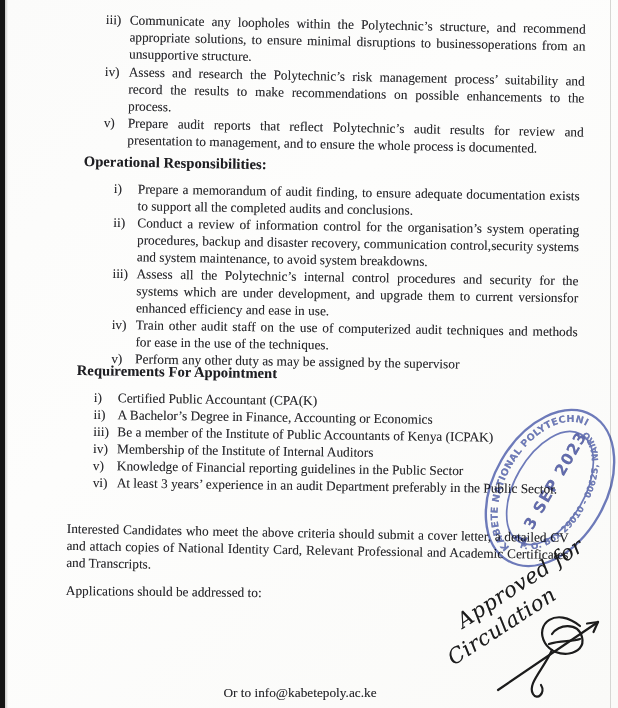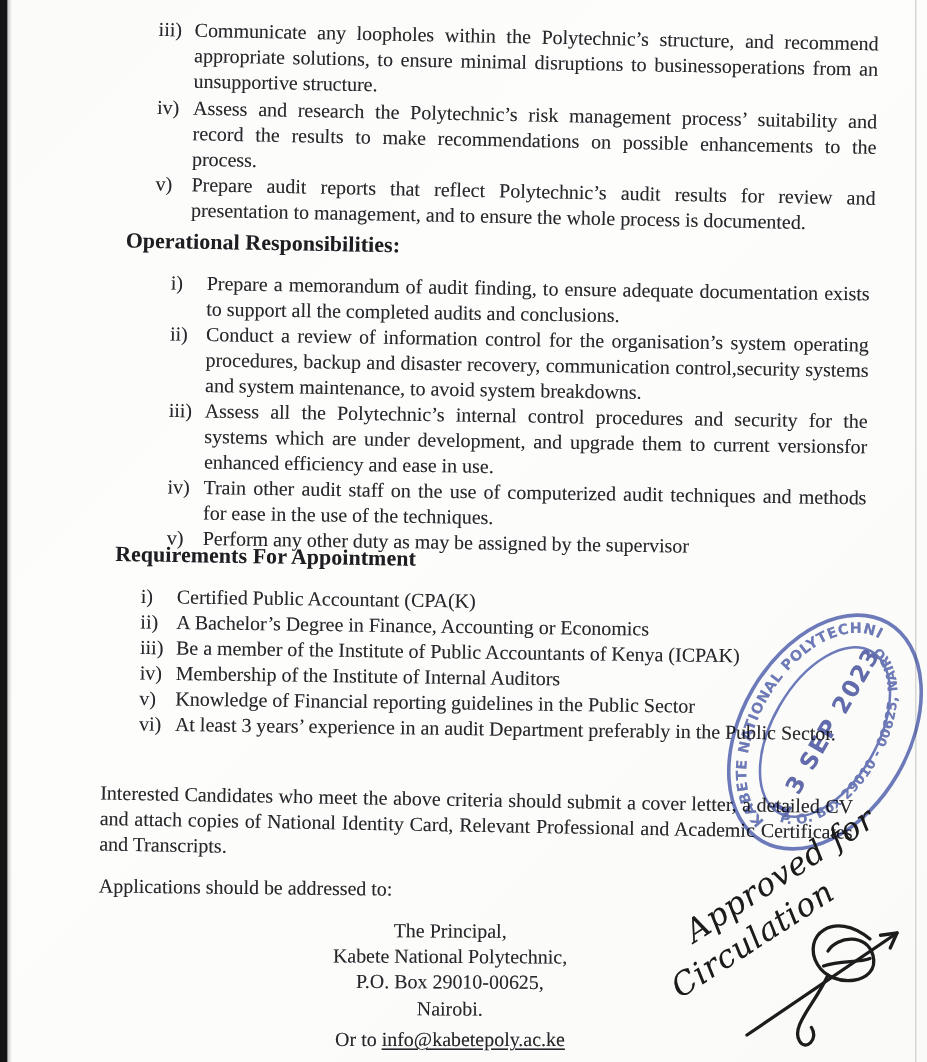--- a/index.html
+++ b/index.html
@@ -13,21 +13,21 @@
   .edge-left { position:absolute; left:0; top:0; width:5px; height:708px; background:#151515; }
   .edge-left-soft { position:absolute; left:5px; top:0; width:3px; height:708px; background:linear-gradient(90deg,#9a9a98,#fbfbfa); opacity:.5; }
   .edge-right-line { position:absolute; left:610px; top:0; width:1px; height:708px; background:#d6d6d3; }
   .blk { position:absolute; font-size:13.3px; line-height:17.2px; }
   .heading { font-weight:bold; font-size:14.5px; letter-spacing:0.1px; color:#1e1e22; }
   .li { padding-left:24px; text-indent:-24px; text-align:justify; }
   .li .num { display:inline-block; width:24px; text-indent:0; }
   .justify { text-align:justify; }
   .center { text-align:center; }
   .address-block div { white-space:nowrap; }
-  .email-underline { text-decoration:underline; text-underline-offset:2px; }
+  .email-underline { text-underline-offset:2px; }
   .stamp-svg { position:absolute; left:450px; top:388px; mix-blend-mode:multiply; opacity:0.88; }
   .handwriting {
     position:absolute; left:452px; top:612px; width:190px;
     transform:rotate(-33deg); transform-origin:left top;
     font-family:"DejaVu Serif", serif; font-style:italic;
     font-size:21px; line-height:26px; color:#1b1b1b; letter-spacing:0.5px;
   }
   .handwriting .hw2 { margin-left:-28px; }
   .signature-svg { position:absolute; left:492px; top:598px; }
 </style>
@@ -92,26 +92,20 @@
     </div>
     <div class="li">
       <span class="num">vi)</span><span>At least 3 years’ experience in an audit Department preferably in the Public Sector.</span>
     </div>
   </div>
 
   <div class="blk justify" style="left:67px; top:520px; width:502px; transform:rotate(1.05deg); transform-origin:left top;">Interested Candidates who meet the above criteria should submit a cover letter, a detailed CV and attach copies of National Identity Card, Relevant Professional and Academic Certificates and Transcripts.</div>
 
   <div class="blk" style="left:66px; top:582px; transform:rotate(0.6deg); transform-origin:left top;">Applications should be addressed to:</div>
 
-  <div class="blk center address-block" style="left:188px; top:612px; width:224px; transform:rotate(0.3deg);">
-    <div>The Principal,</div>
-    <div>Kabete National Polytechnic,</div>
-    <div>P.O. Box 29010-00625,</div>
-    <div>Nairobi.</div>
-  </div>
 
   <div class="blk center" style="left:188px; top:684px; width:224px;">
     <span>Or to </span><span class="email-underline">info@kabetepoly.ac.ke</span>
   </div>
 
   <svg class="stamp-svg" width="200" height="200" viewBox="0 0 200 200">
     <defs>
       <path id="arcTop" d="M 28 100 A 72 44 0 0 1 172 100" fill="none"></path>
       <path id="arcBottom" d="M 33 100 A 67 40 0 0 0 167 100" fill="none"></path>
     </defs>

